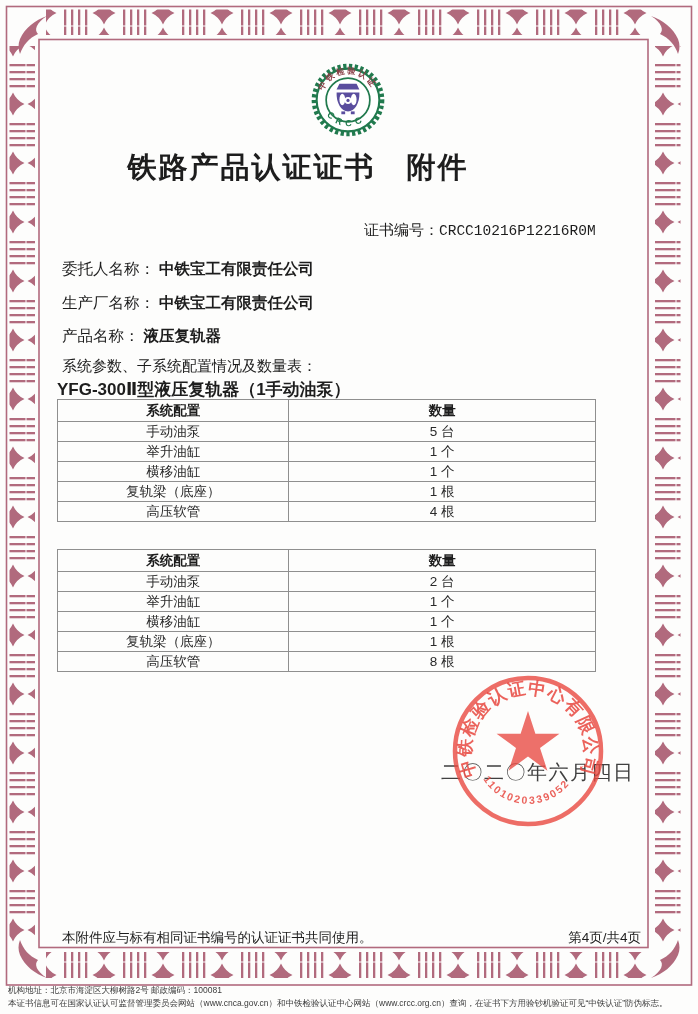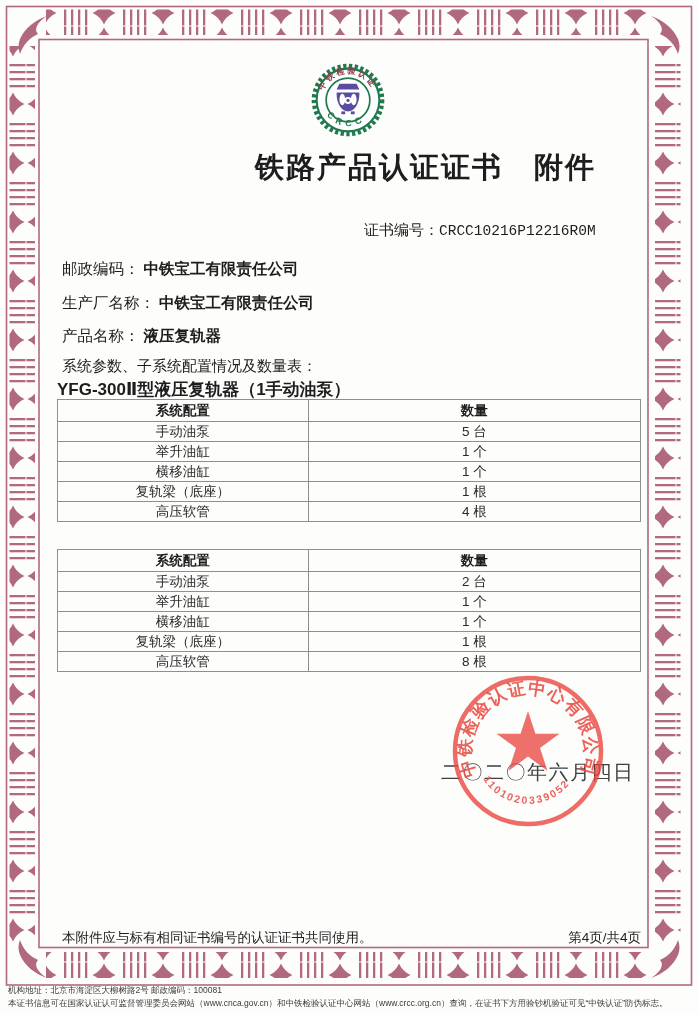--- a/index.html
+++ b/index.html
@@ -1,29 +1,29 @@
 <!DOCTYPE html>
 <html><head>
 <meta charset="utf-8">
 <style>
   html,body{margin:0;padding:0;background:#e9e9e9;}
   #page{position:relative;width:698px;height:1014px;background:#fdfdfc;margin:0 auto;
         font-family:"Liberation Sans","DejaVu Sans",sans-serif;color:#1d1d1d;overflow:hidden;}
   .abs{position:absolute;}
   #border-svg{left:0;top:0;z-index:1;}
   #logo-svg{left:310px;top:62px;z-index:2;}
-  #doc-title{top:148px;left:0;width:596px;text-align:right;font-size:29px;font-weight:bold;
+  #doc-title{top:148px;left:0;width:596px;text-align:center;font-size:29px;font-weight:bold;
              letter-spacing:2px;z-index:2;}
   #cert-line{top:221px;left:364px;font-size:15px;z-index:2;}
   #cert-line .num{font-family:"Liberation Mono","DejaVu Sans Mono",monospace;font-size:14.5px;}
   .field{left:62px;font-size:15.5px;z-index:2;}
   .field b{margin-left:4px;text-align:center;}
   #intro{left:62px;top:357px;font-size:15px;z-index:2;}
   .tbl-title{left:57px;width:584px;text-align:left;font-size:17px;font-weight:bold;z-index:2;}
-  table.cfg{position:absolute;left:57px;width:584px;border-collapse:collapse;z-index:2;
+  table.cfg{position:absolute;left:57px;width:539px;border-collapse:collapse;z-index:2;
             font-size:13.5px;}
   table.cfg th,table.cfg td{border:1px solid #8f8f8f;text-align:center;padding:0;}
   table.cfg th{height:21px;font-size:13.5px;}
   table.cfg td{height:19px;color:#2a2a2a;}
   table.cfg col.c1{width:43%;} table.cfg col.c2{width:57%;}
   #stamp-svg{left:443px;top:666px;z-index:4;}
   #date-line{left:441px;top:759px;font-size:20px;letter-spacing:1.5px;z-index:3;color:#404040;}
   #footer-note{left:62px;top:929px;font-size:13.5px;z-index:2;}
   #page-info{right:57px;top:929px;font-size:13.5px;z-index:2;}
   .tiny{left:8px;font-size:8.5px;color:#3c3c3c;z-index:2;white-space:nowrap;}
@@ -90,21 +90,21 @@
     <circle cx="0" cy="0.5" r="1.7" fill="#5a4d9e"></circle>
   </svg>
 
   <div id="doc-title" class="abs">铁路产品认证证书　附件</div>
 
   <div id="cert-line" class="abs">
     <span>证书编号：</span><span class="num">CRCC10216P12216R0M</span>
   </div>
 
   <div class="abs field" style="top:259px">
-    <span>邮政编码：</span><b>中铁宝工有限责任公司</b>
+    <span>委托人名称：</span><b>中铁宝工有限责任公司</b>
   </div>
   <div class="abs field" style="top:293px">
     <span>生产厂名称：</span><b>中铁宝工有限责任公司</b>
   </div>
   <div class="abs field" style="top:326px">
     <span>产品名称：</span><b>液压复轨器</b>
   </div>
 
   <div id="intro" class="abs">系统参数、子系统配置情况及数量表：</div>
 

